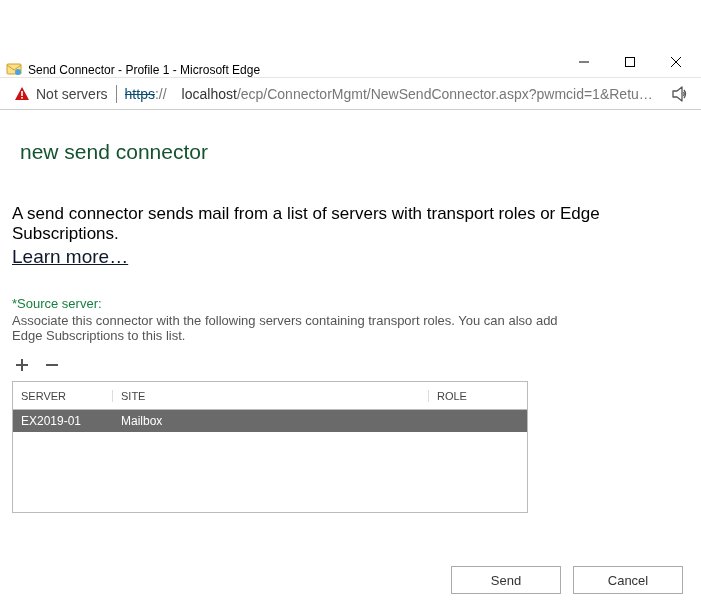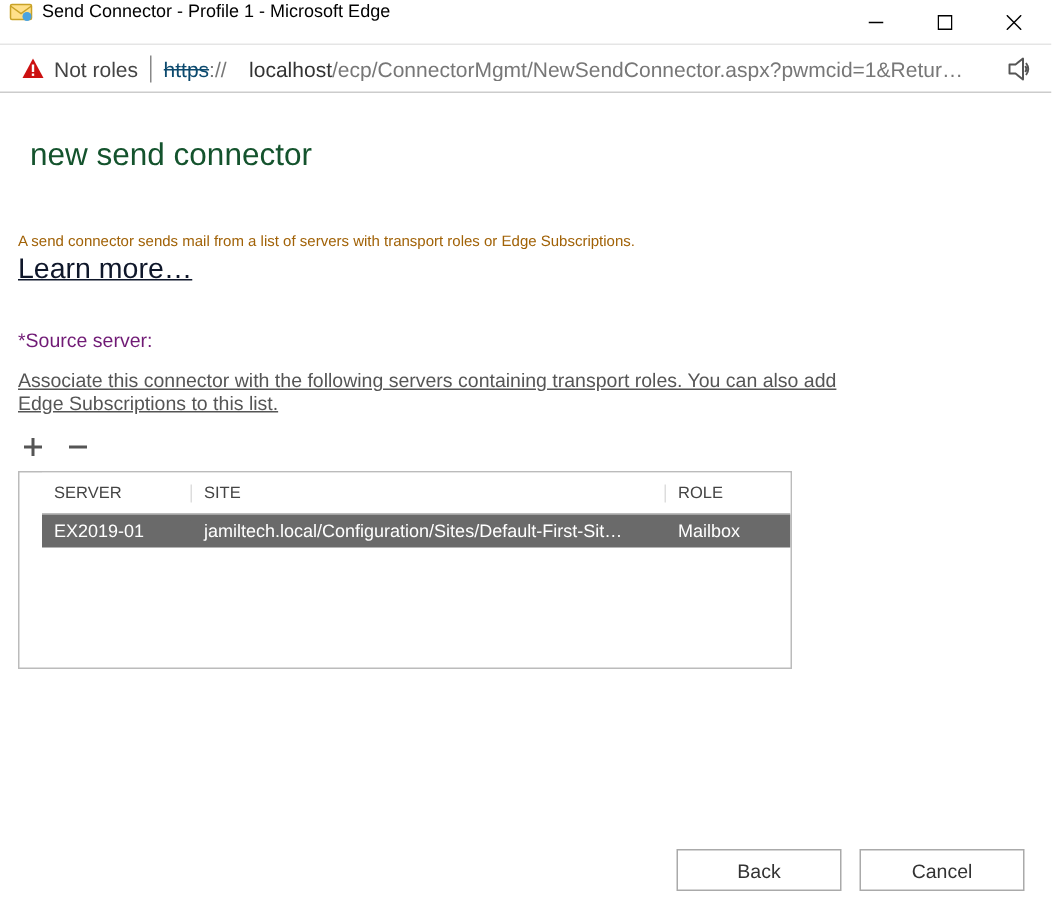--- a/index.html
+++ b/index.html
@@ -9,25 +9,26 @@
     color: #333;
     background: #fff;
     width: 701px;
     height: 612px;
     overflow: hidden;
     position: relative;
   }
   
   .titlebar {
     display: flex;
-    align-items: flex-start;
+    align-items: flex-end;
     height: 30px;
     padding: 0 2px 0 6px;
     background: #fff;
     border-bottom: 1px solid #e5e5e5;
+    margin-top: 48px;
   }
   .titlebar .app-icon {
     width: 16px;
     height: 16px;
     margin-right: 6px;
     display: inline-flex;
     align-items: center;
     justify-content: center;
   }
   .titlebar .title-text {
@@ -92,40 +93,39 @@
     padding: 30px 12px 0 12px;
   }
   .page-title {
     font-size: 21px;
     font-weight: 300;
     color: #14532d;
     margin-bottom: 40px;
     padding-left: 8px;
   }
   .desc {
-    font-size: 10px;
-    color: #a16207;
+    font-size: 17px;
+    color: #000000;
   }
   .learn-more {
     color: #0f172a;
     font-size: 19px;
     display: inline-block;
     margin-top: 2px;
   }
   .section-label {
     font-size: 13px;
-    color: #701a75;
+    color: #15803d;
     margin-top: 28px;
   }
   .section-help {
     font-size: 13px;
     color: #555;
-    margin-top: 12px;
+    margin-top: 2px;
     max-width: 560px;
-    text-decoration: underline;
   }
   .toolbar {
     display: flex;
     gap: 10px;
     margin-top: 12px;
     margin-bottom: 6px;
   }
   .tool-btn {
     width: 20px;
     height: 20px;
@@ -134,21 +134,20 @@
     justify-content: center;
     color: #555;
     font-size: 20px;
     font-weight: 600;
   }
   .grid {
     border: 1px solid #bbb;
     width: 516px;
     height: 132px;
     overflow: hidden;
-    padding-left: 15px;
   }
   .grid-head {
     display: flex;
     height: 28px;
     align-items: center;
     font-size: 11px;
     color: #444;
     border-bottom: 1px solid #bbb;
     background: #fff;
   }
@@ -224,21 +223,21 @@
   </span>
 </div>
 
 <div class="addressbar">
   <span class="security-badge">
     <svg width="16" height="16" viewBox="0 0 16 16">
       <polygon points="8,1 15,14 1,14" fill="#c11"></polygon>
       <rect x="7.2" y="5" width="1.6" height="5" fill="#fff"></rect>
       <rect x="7.2" y="11" width="1.6" height="1.6" fill="#fff"></rect>
     </svg>
-    <span>Not roles</span>
+    <span>Not servers</span>
   </span>
   <span class="vdiv"></span>
   <span class="url">
     <span class="https">https</span><span>://</span><span class="host">localhost</span><span>/ecp/ConnectorMgmt/NewSendConnector.aspx?pwmcid=1&amp;Retur…</span>
   </span>
   <span class="reader-btn">
     <svg width="18" height="18" viewBox="0 0 18 18" fill="none" stroke="#555" stroke-width="1.3">
       <path d="M3 12 L3 6 L7 6 L12 2 L12 16 L7 12 Z" stroke-linejoin="round"></path>
       <path d="M14 5 Q17 9 14 13"></path>
       <path d="M13.5 7 Q15 9 13.5 11"></path>
@@ -271,23 +270,22 @@
 
   <div class="grid">
     <div class="grid-head">
       <div class="col col-server">SERVER</div>
       <div class="col col-site">SITE</div>
       <div class="col col-role">ROLE</div>
     </div>
     <div class="grid-body">
       <div class="grid-row">
         <div class="cell col-server">EX2019-01</div>
-        <div class="cell col-site">jamiltech.local/Configuration/Sites/Default-First-Sit…</div>
         <div class="cell col-role">Mailbox</div>
       </div>
     </div>
   </div>
 </div>
 
 <div class="footer">
-  <div class="btn">Back</div>
+  <div class="btn">Send</div>
   <div class="btn">Cancel</div>
 </div>
 
 </body></html>

